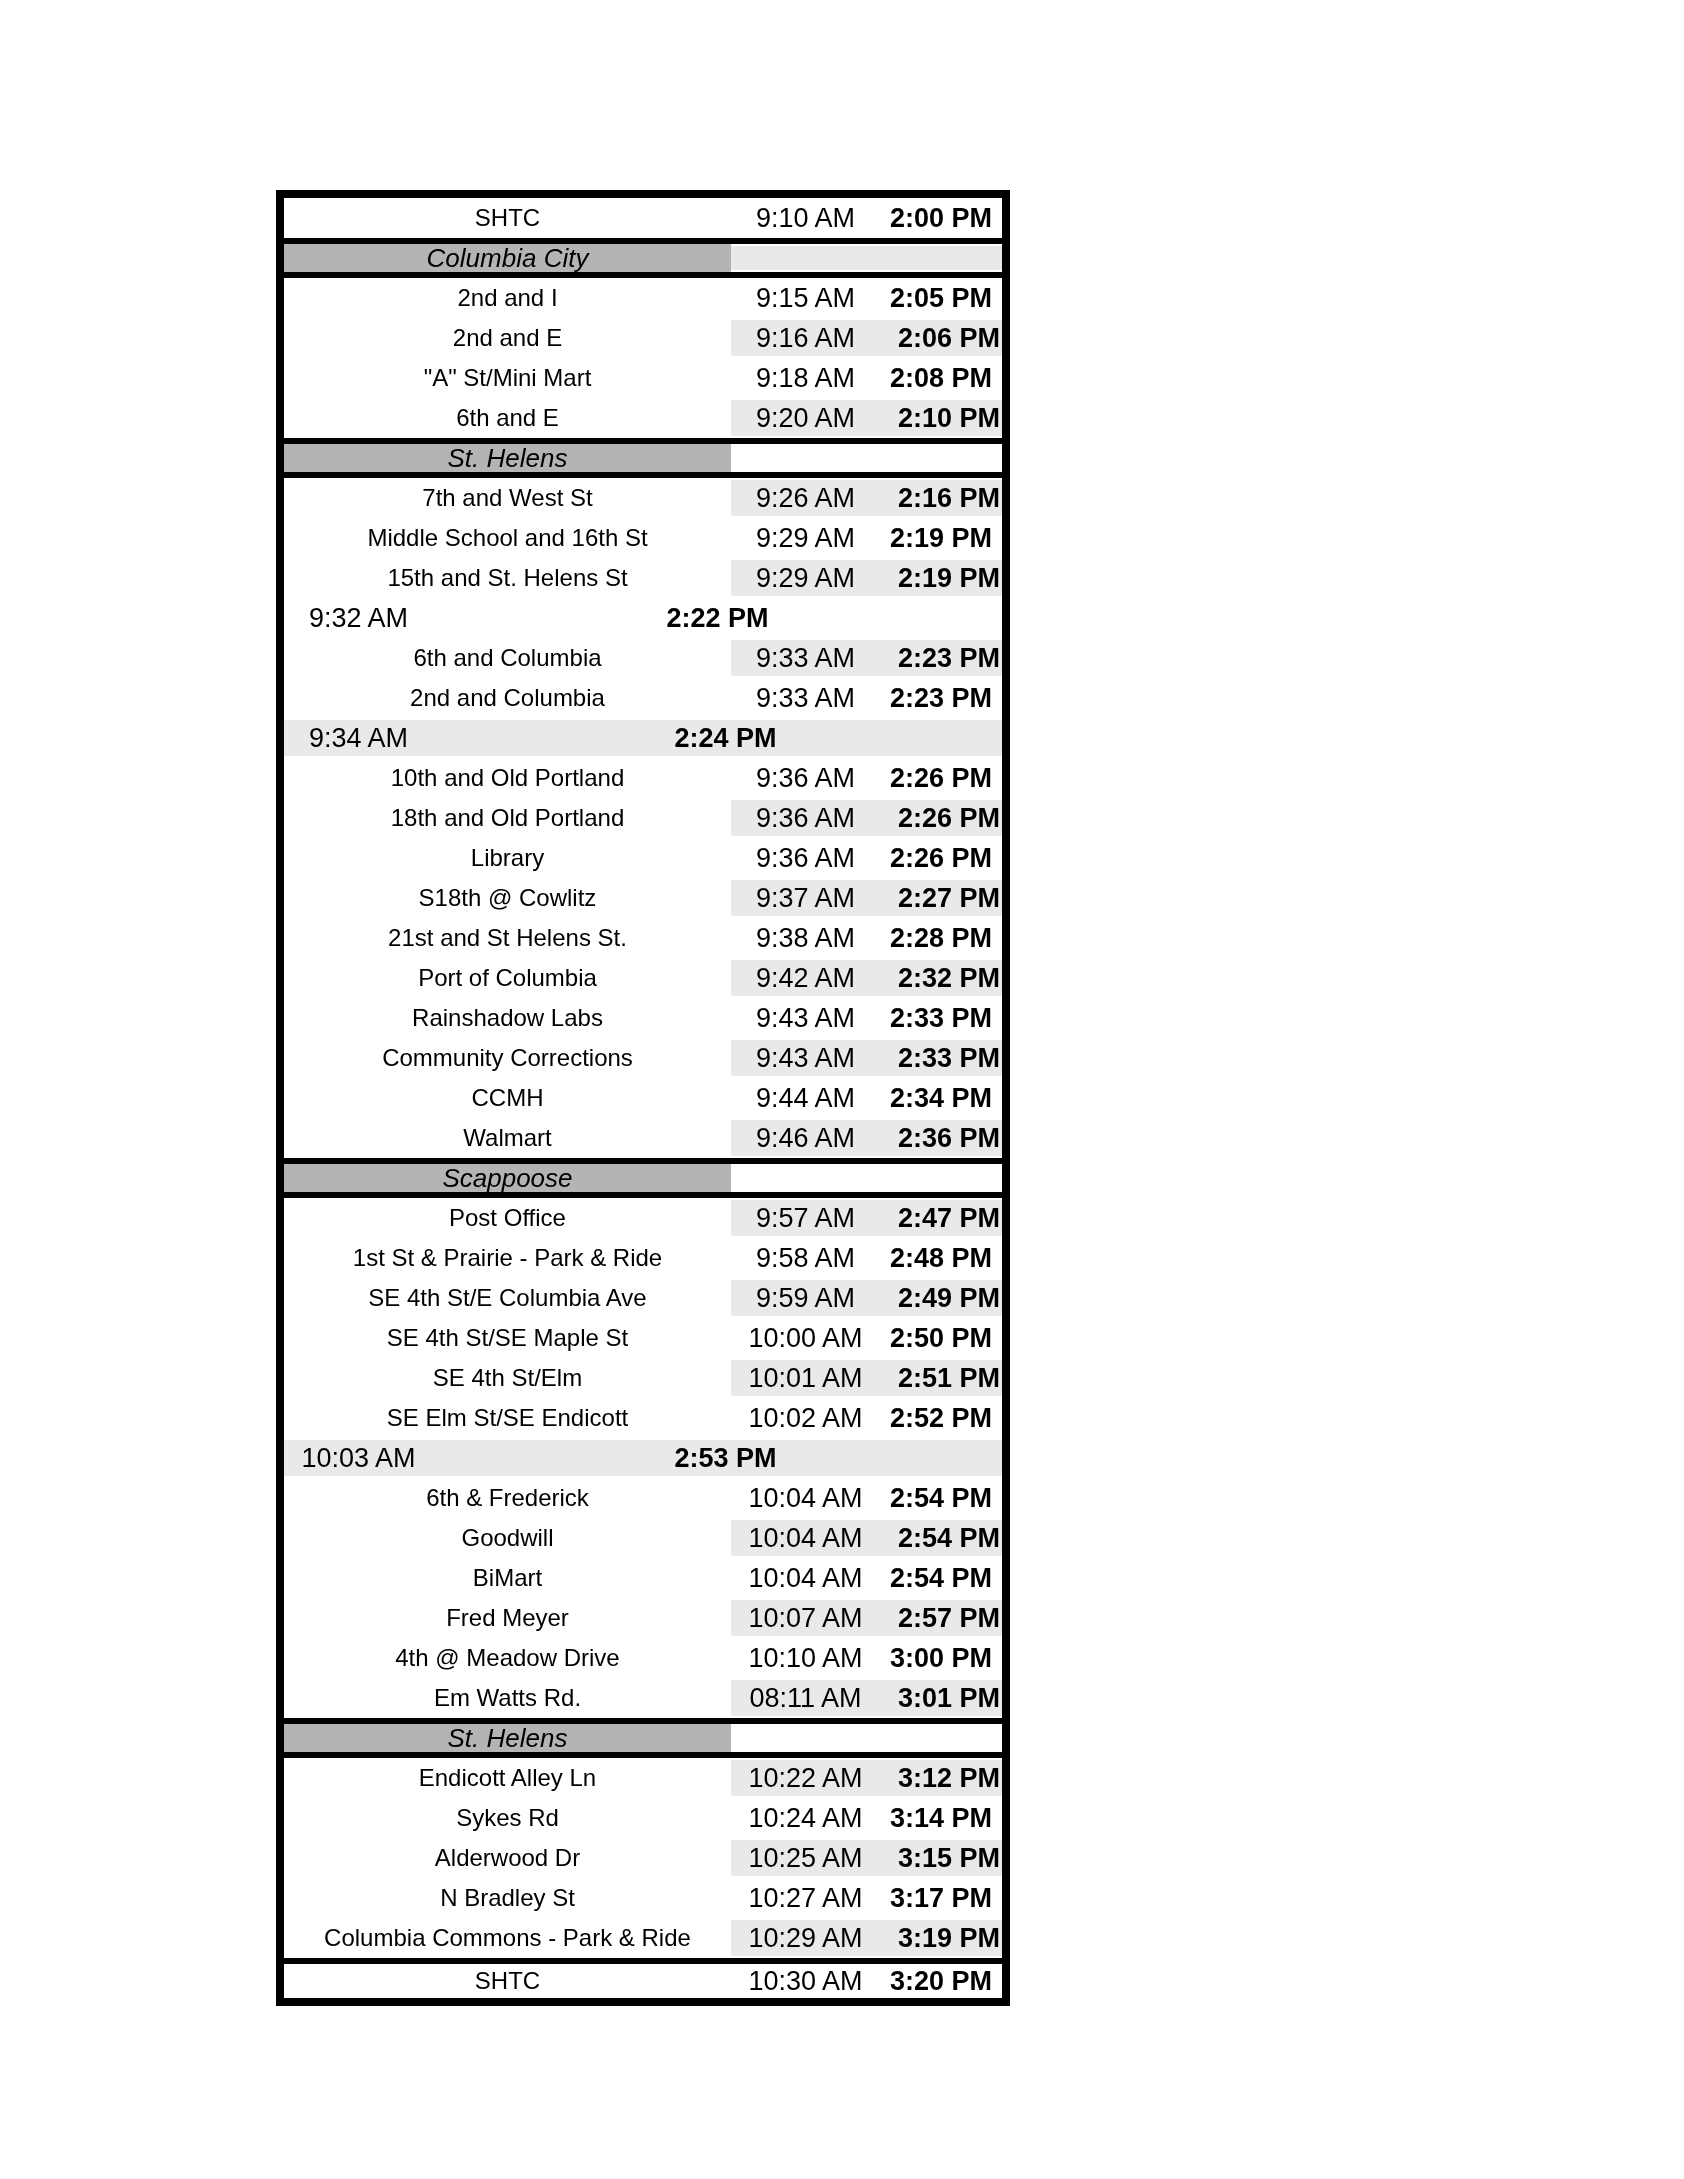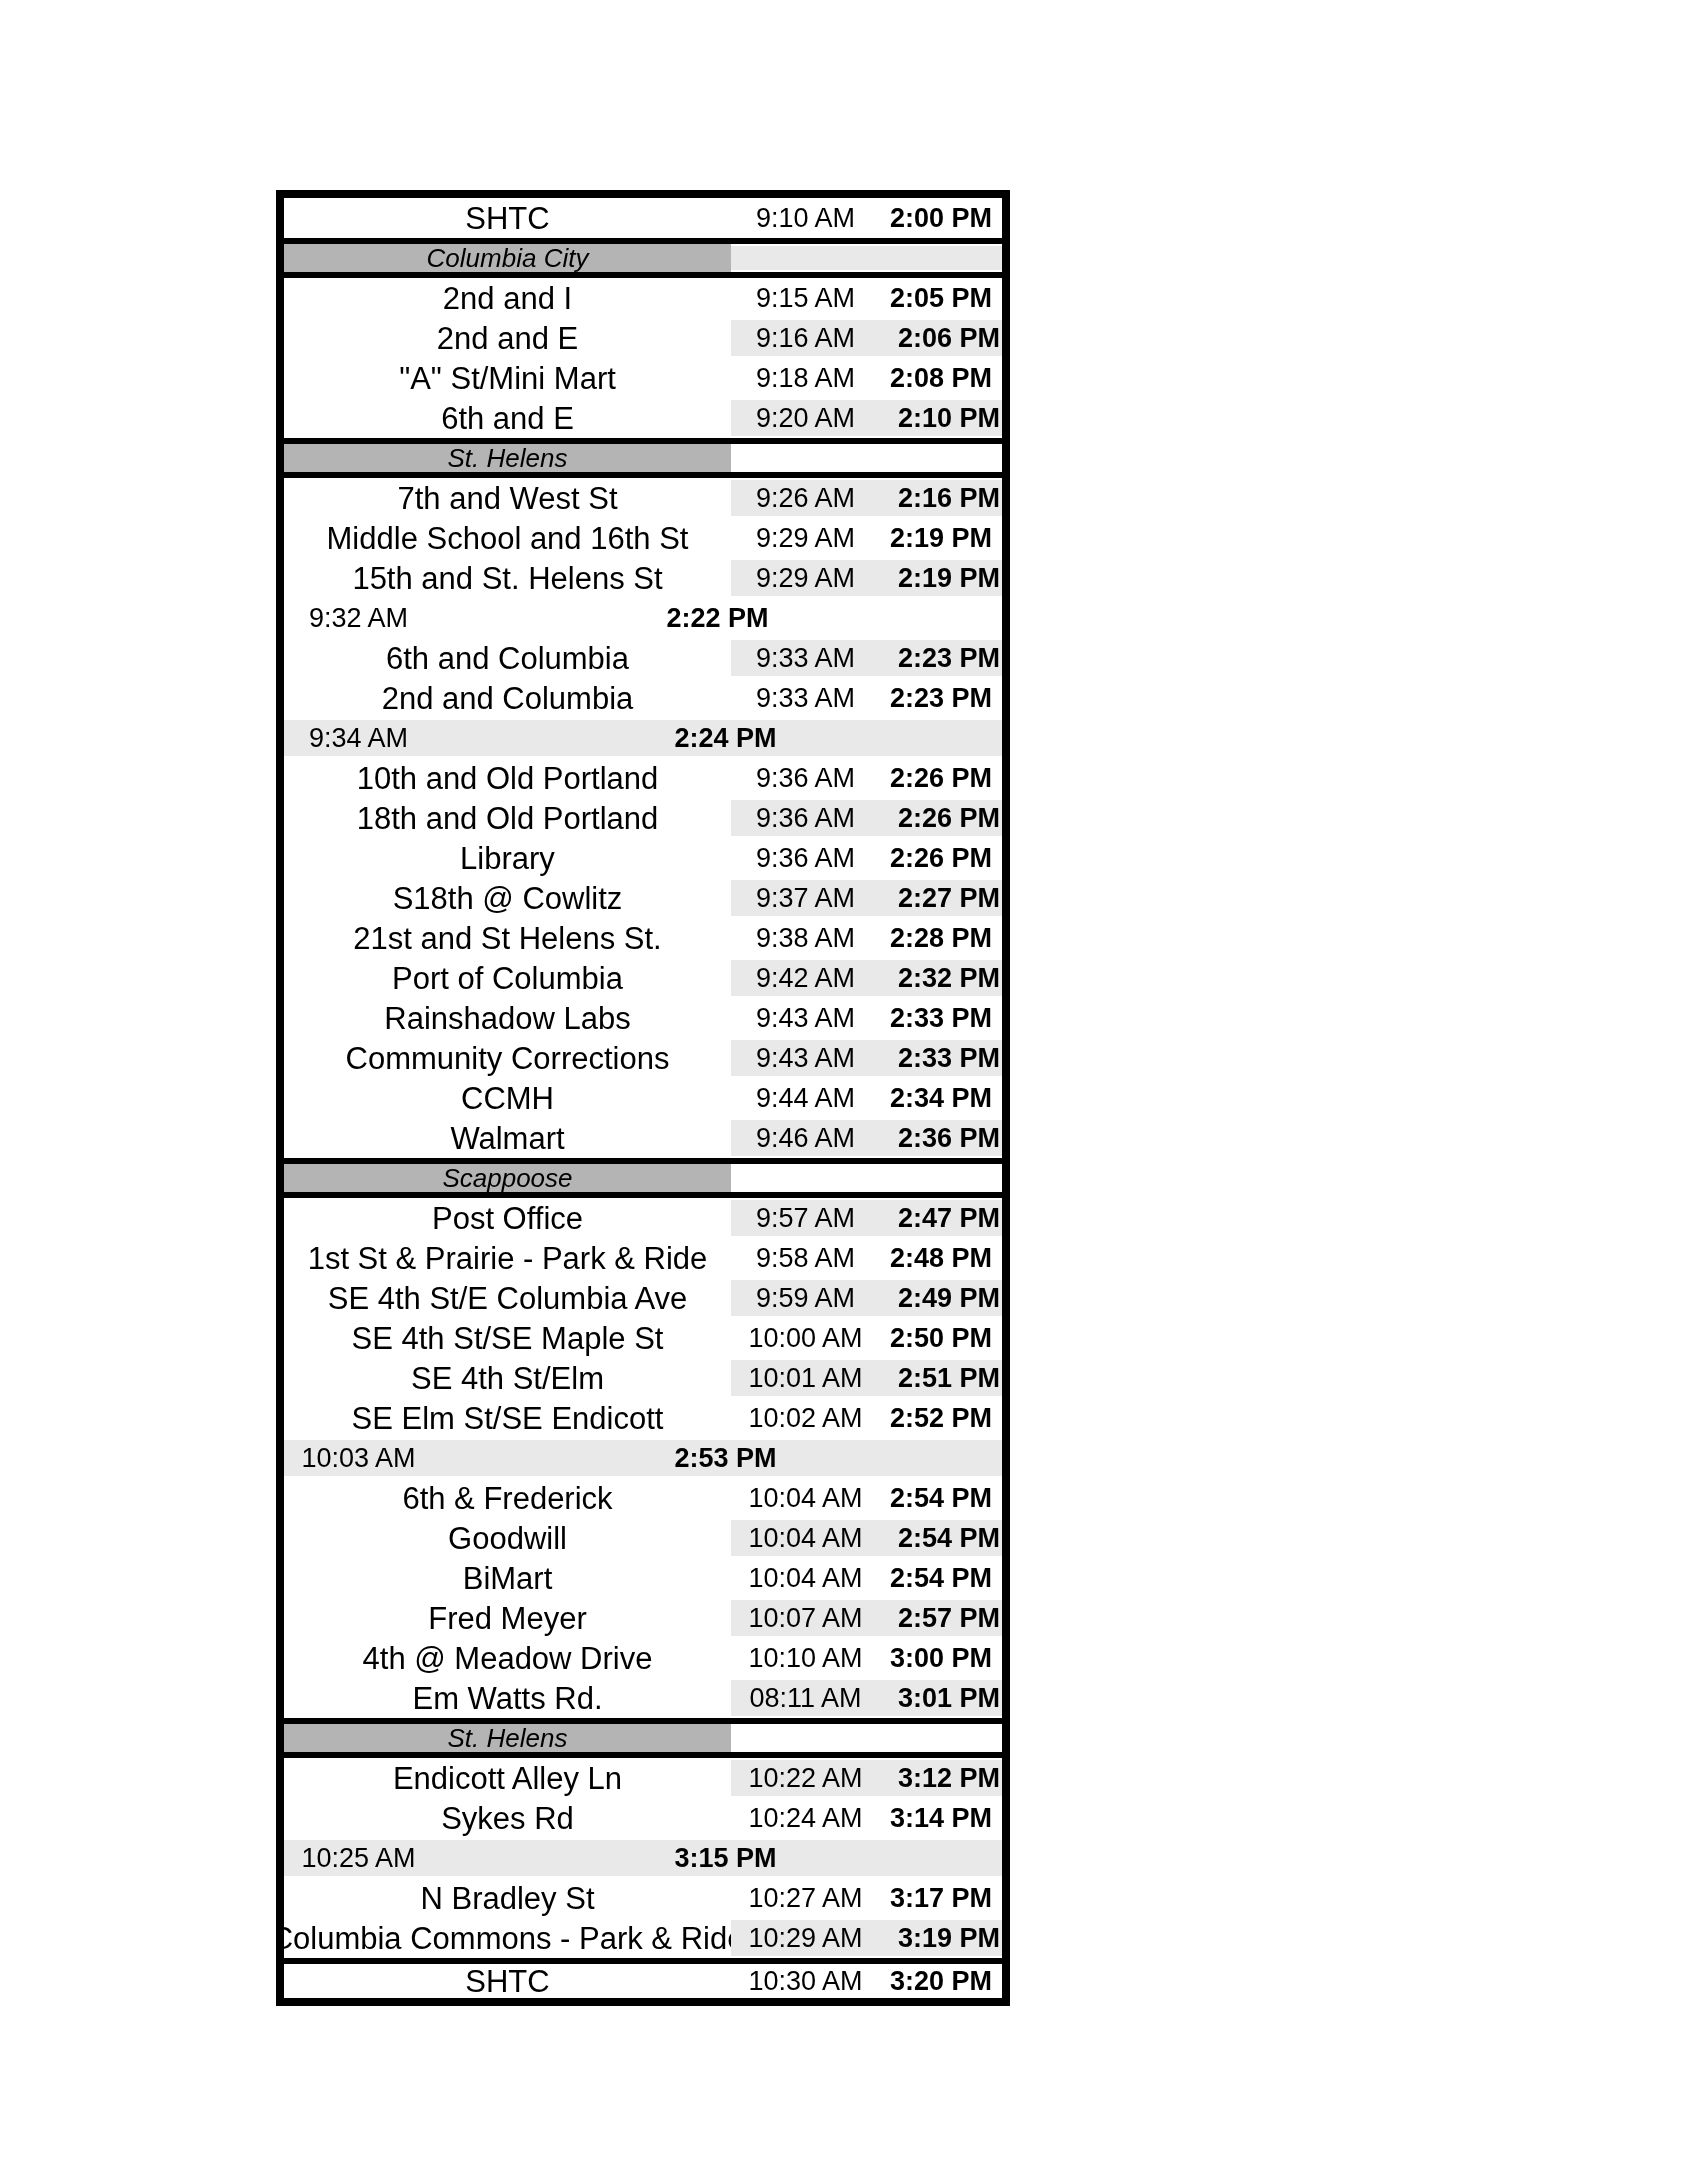--- a/index.html
+++ b/index.html
@@ -43,21 +43,21 @@
     border-bottom:6px solid var(--border);
   }
   .row.thick-top{
     border-top:6px solid var(--border);
   }
   .c-name{
     width:447px;
     display:flex;
     align-items:center;
     justify-content:center;
-    font-size:31px;
+    font-size:24px;
     line-height:1;
     white-space:nowrap;
     overflow:hidden;
   }
   .section .c-name{
     background:var(--section-bg);
     font-style:italic;
     font-size:26px;
   }
   .times{
@@ -361,20 +361,21 @@
         </div>
       </div>
       <div class="row stop">
         <div class="c-name">Sykes Rd</div>
         <div class="times">
           <div class="c-am">10:24 AM</div>
           <div class="c-pm">3:14 PM</div>
         </div>
       </div>
       <div class="row stop">
+        <div class="c-name">Alderwood Dr</div>
         <div class="times shaded">
           <div class="c-am">10:25 AM</div>
           <div class="c-pm">3:15 PM</div>
         </div>
       </div>
       <div class="row stop">
         <div class="c-name">N Bradley St</div>
         <div class="times">
           <div class="c-am">10:27 AM</div>
           <div class="c-pm">3:17 PM</div>

